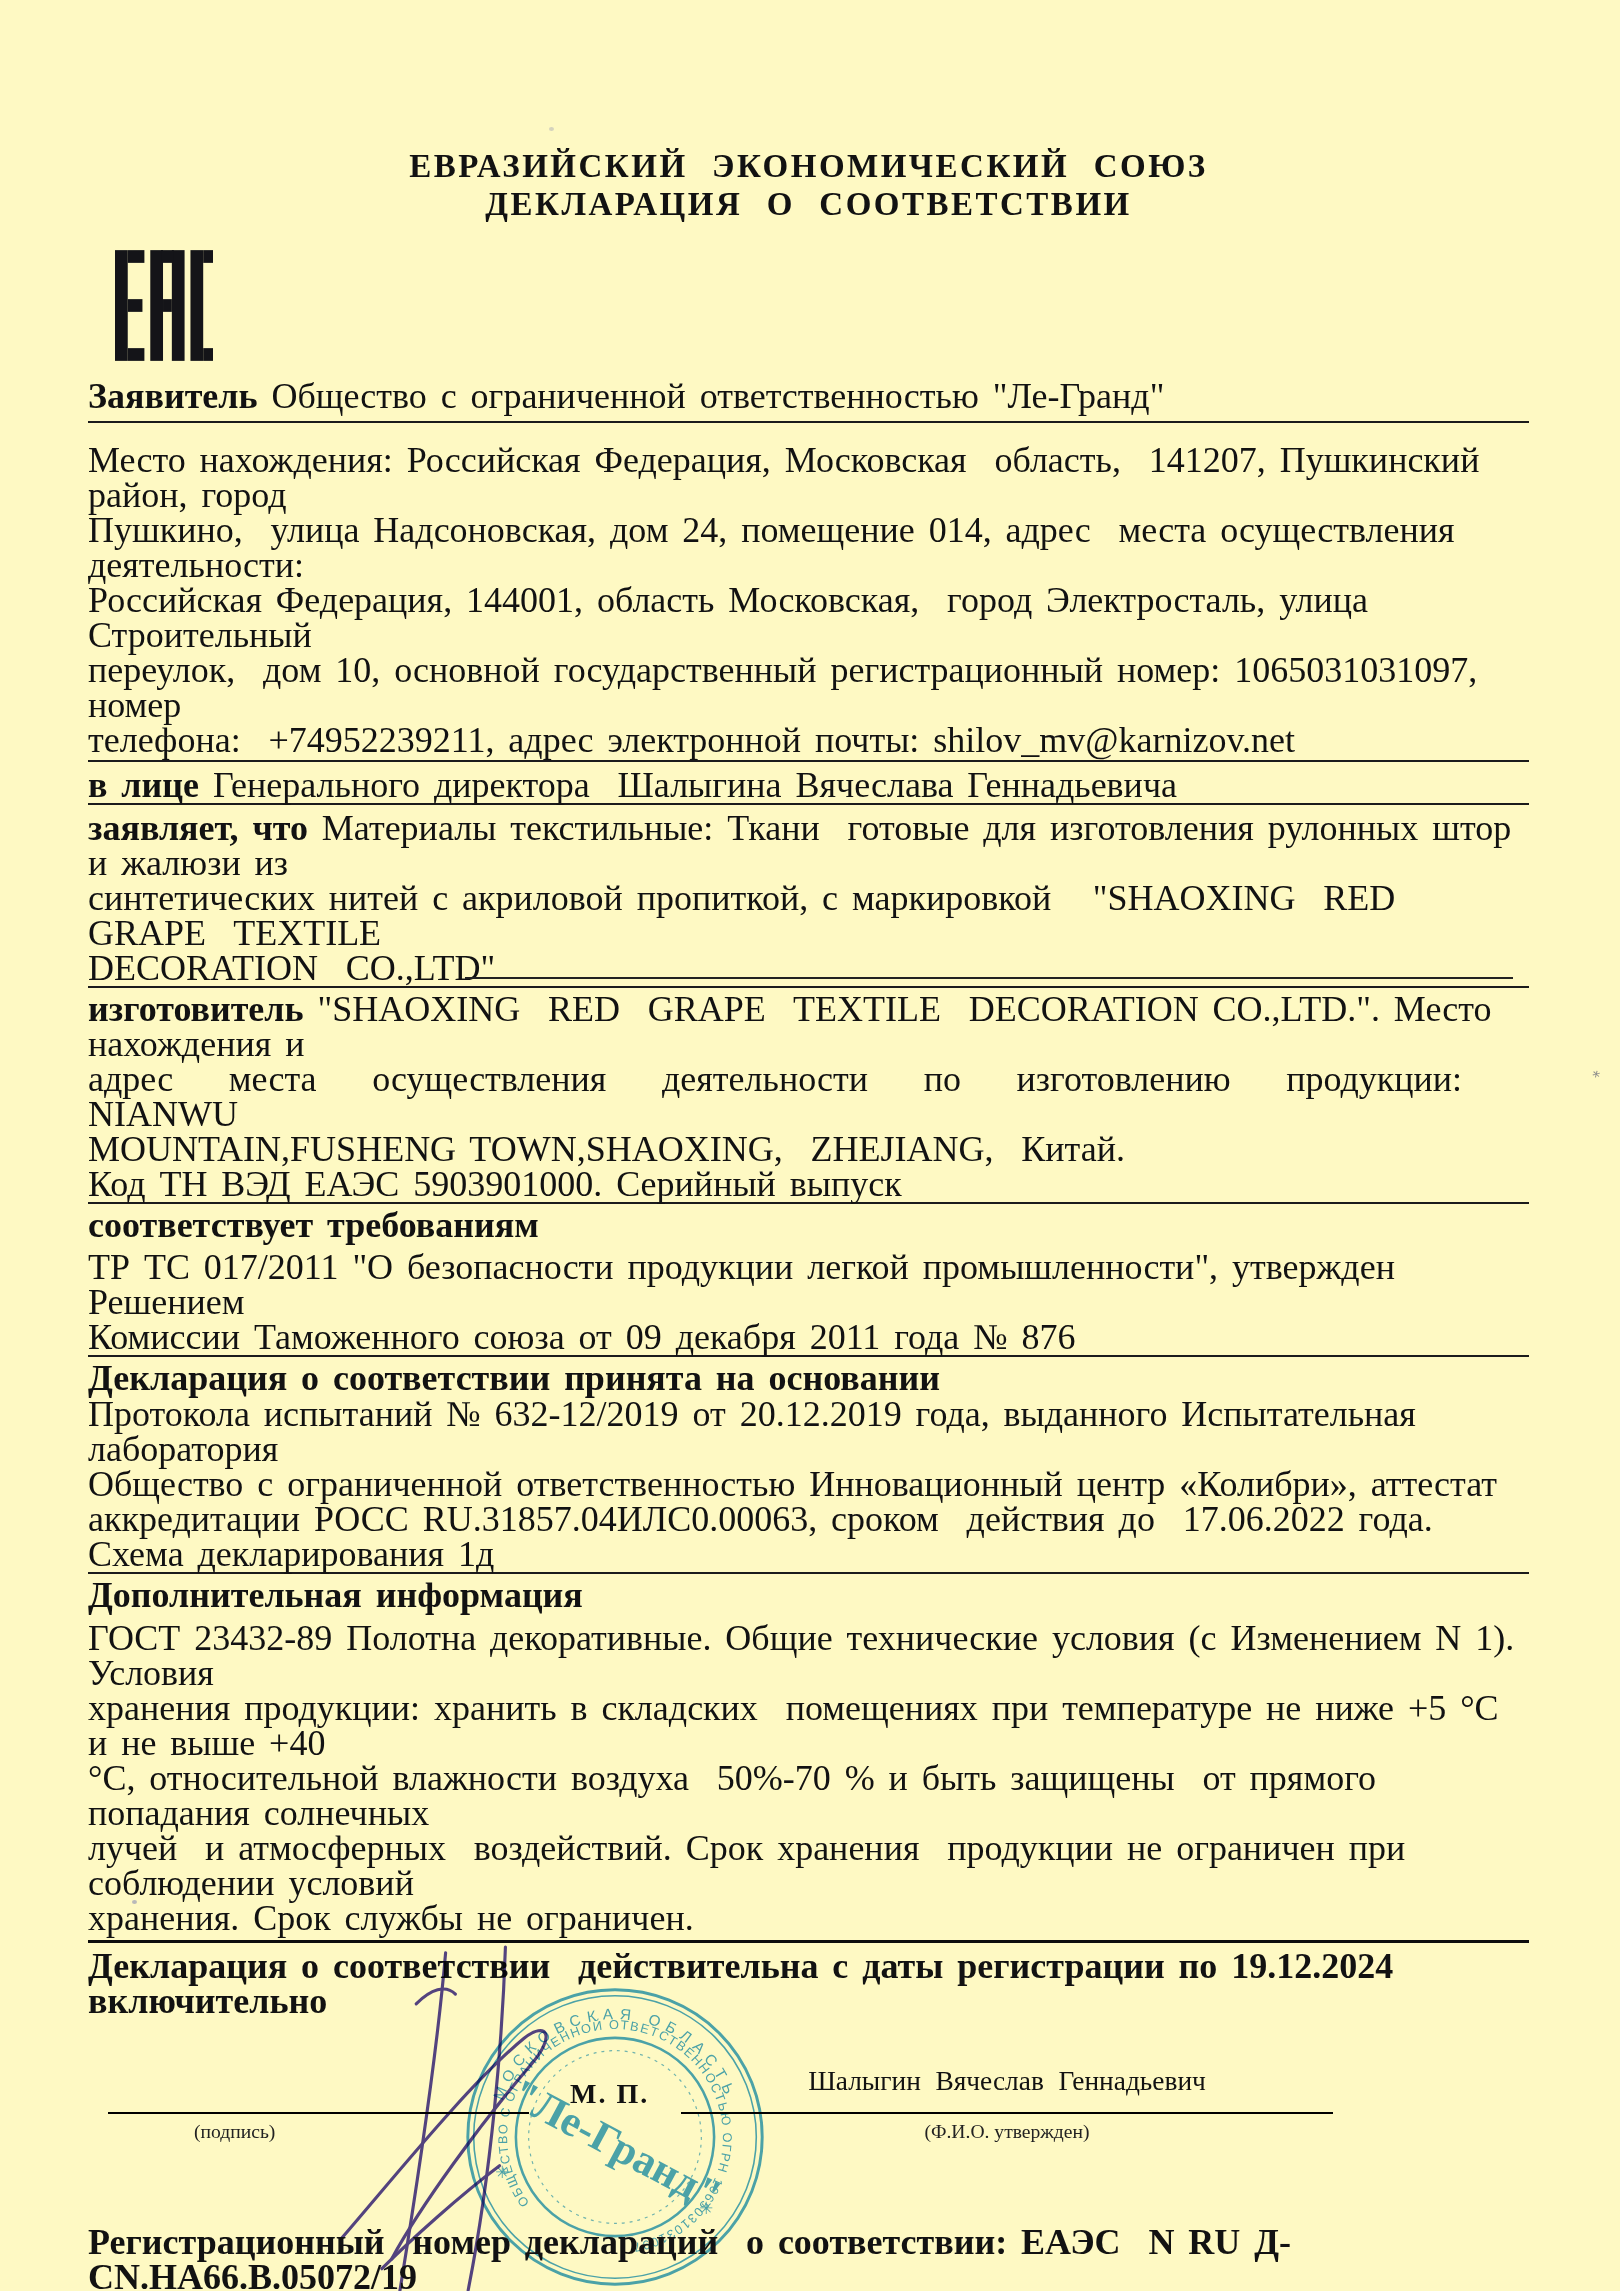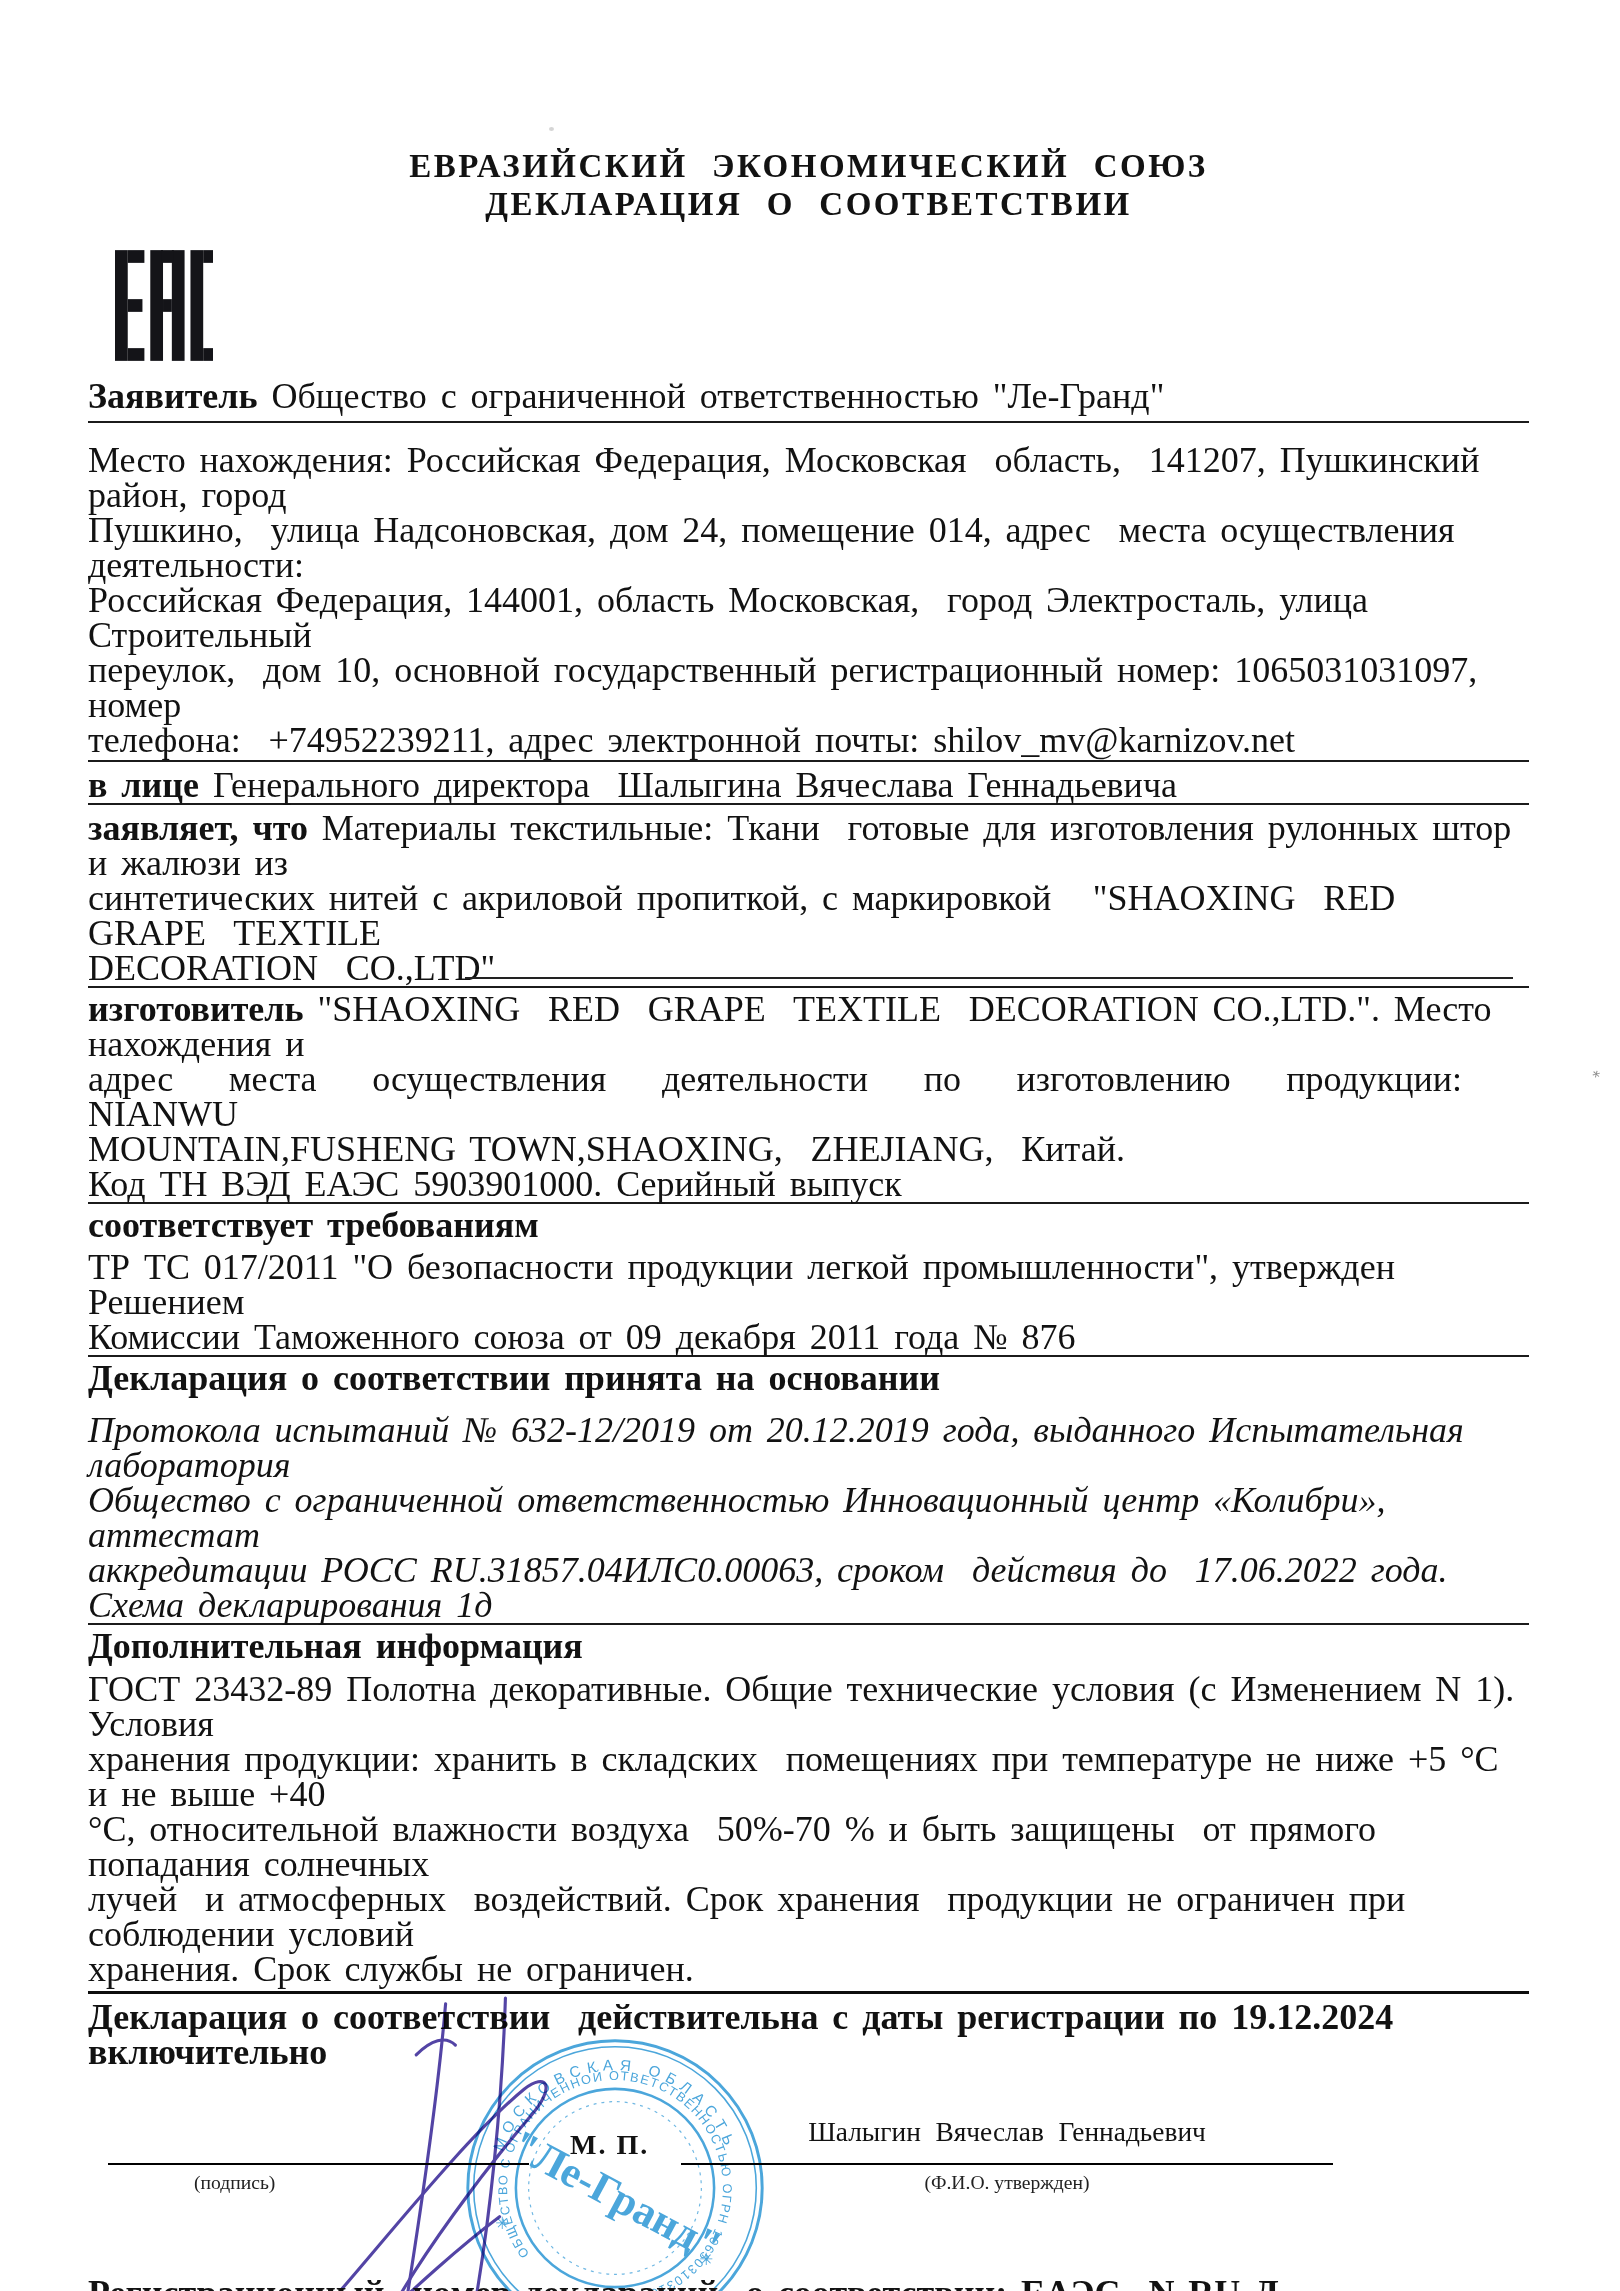--- a/index.html
+++ b/index.html
@@ -1,19 +1,19 @@
 <!DOCTYPE html>
 <html><head>
 <meta charset="utf-8">
 <style>
   html,body{margin:0;padding:0;background:#e8e8e8;}
   .page{
     position:relative;
     width:1620px;height:2292px;
-    background:#ffffff;
+    background:#fef9c3;
     font-family:"Liberation Serif","DejaVu Serif",serif;
     color:#121212;
     overflow:hidden;
     margin:0 auto;
   }
   .content{
     position:absolute;left:88px;top:147px;width:1441px;
   }
   .title{
     text-align:center;font-weight:bold;font-size:33px;line-height:38px;
@@ -99,21 +99,21 @@
 
     <div class="rule"></div>
 
     <p class="para hd" style="margin-top:3.9px;">соответствует требованиям</p>
     <p class="para" style="margin-top:7.8px;">ТР ТС 017/2011 "О безопасности продукции легкой промышленности", утвержден Решением
 Комиссии Таможенного союза от 09 декабря 2011 года № 876</p>
 
     <div class="rule"></div>
 
     <p class="para hd" style="margin-top:3.9px;">Декларация о соответствии принята на основании</p>
-    <p class="para" style="margin-top:17px;font-style:italic;">Протокола испытаний № 632-12/2019 от 20.12.2019 года, выданного Испытательная лаборатория
+    <p class="para" style="margin-top:1px;">Протокола испытаний № 632-12/2019 от 20.12.2019 года, выданного Испытательная лаборатория
 Общество с ограниченной ответственностью Инновационный центр «Колибри», аттестат
 аккредитации РОСС RU.31857.04ИЛС0.00063, сроком  действия до  17.06.2022 года.
 Схема декларирования 1д</p>
 
     <div class="rule"></div>
 
     <p class="para hd" style="margin-top:3.9px;">Дополнительная информация</p>
     <p class="para" style="margin-top:7.8px;">ГОСТ 23432-89 Полотна декоративные. Общие технические условия (с Изменением N 1). Условия
 хранения продукции: хранить в складских  помещениях при температуре не ниже +5 °С и не выше +40
 °С, относительной влажности воздуха  50%-70 % и быть защищены  от прямого попадания солнечных

